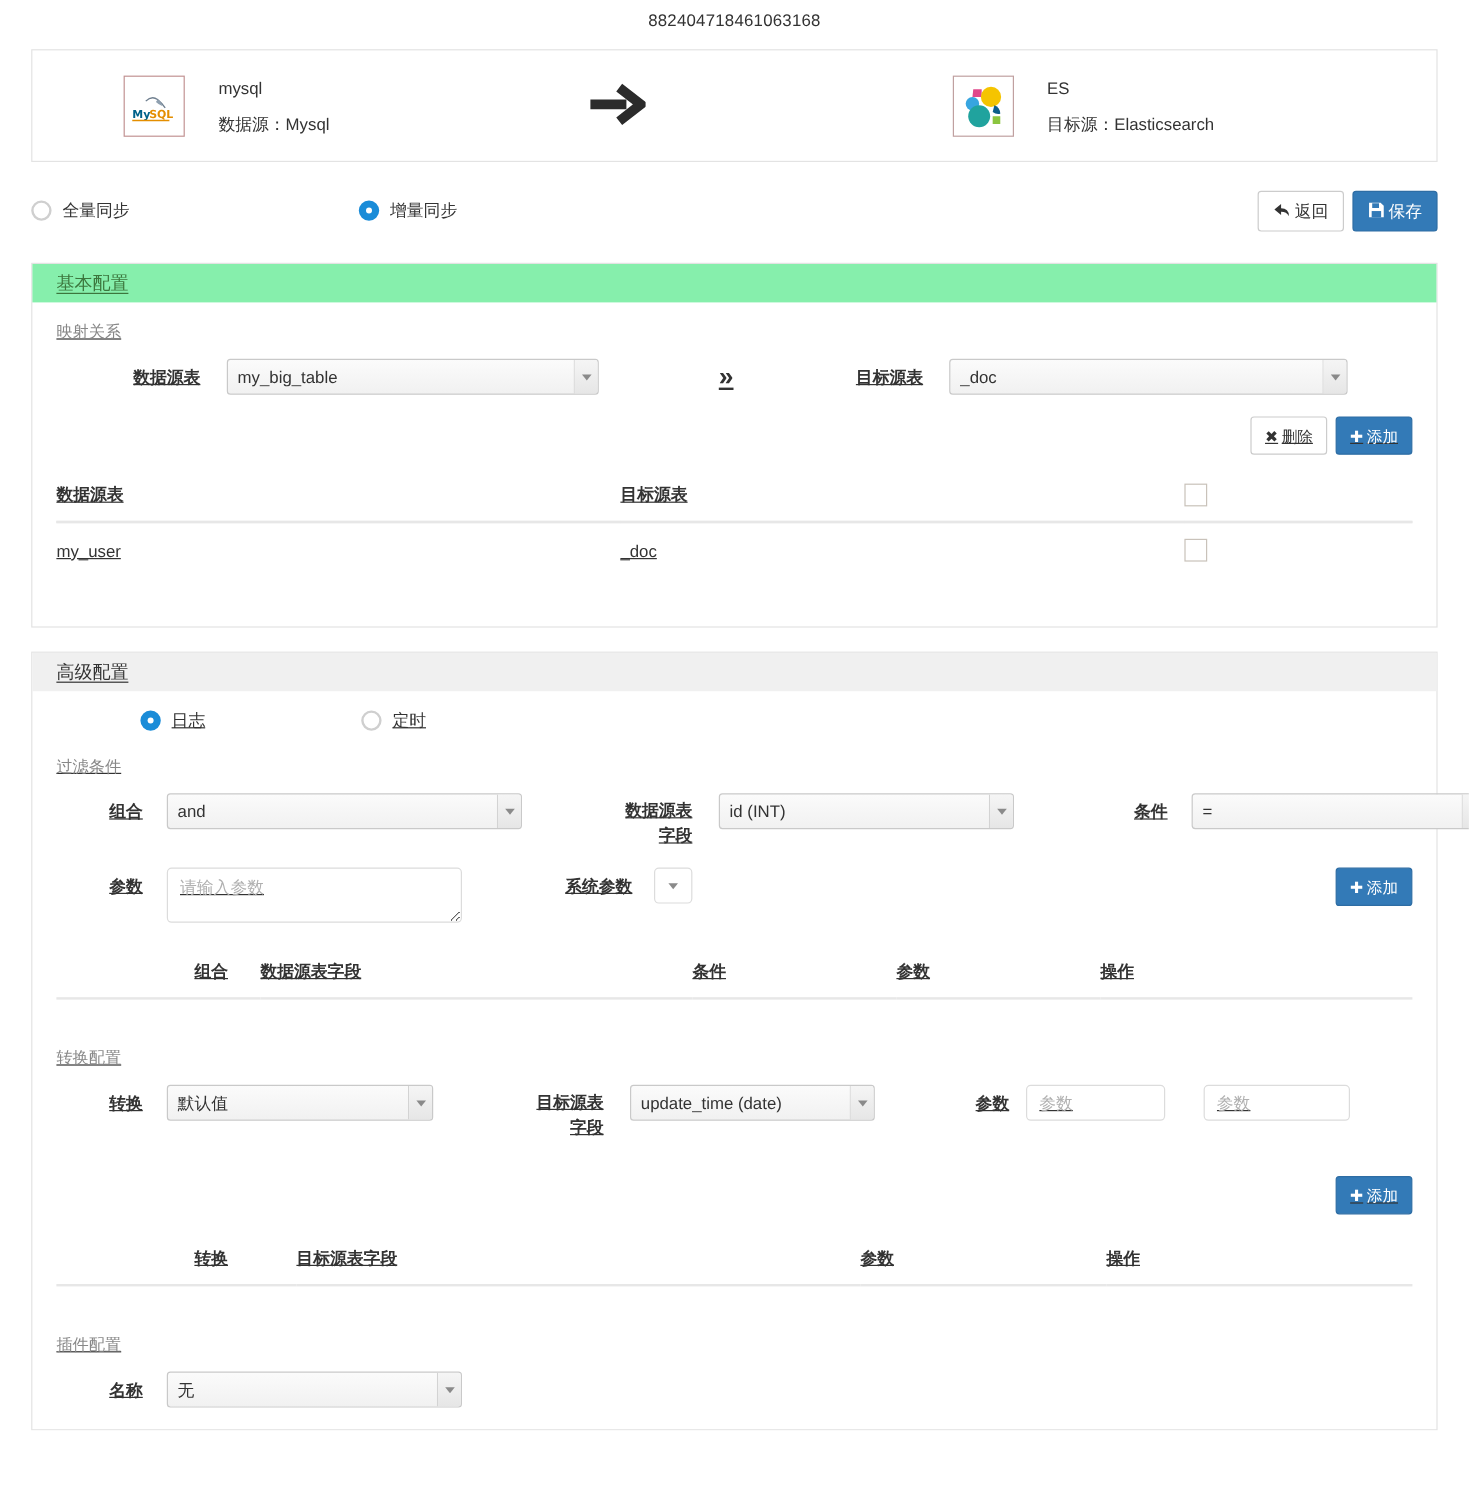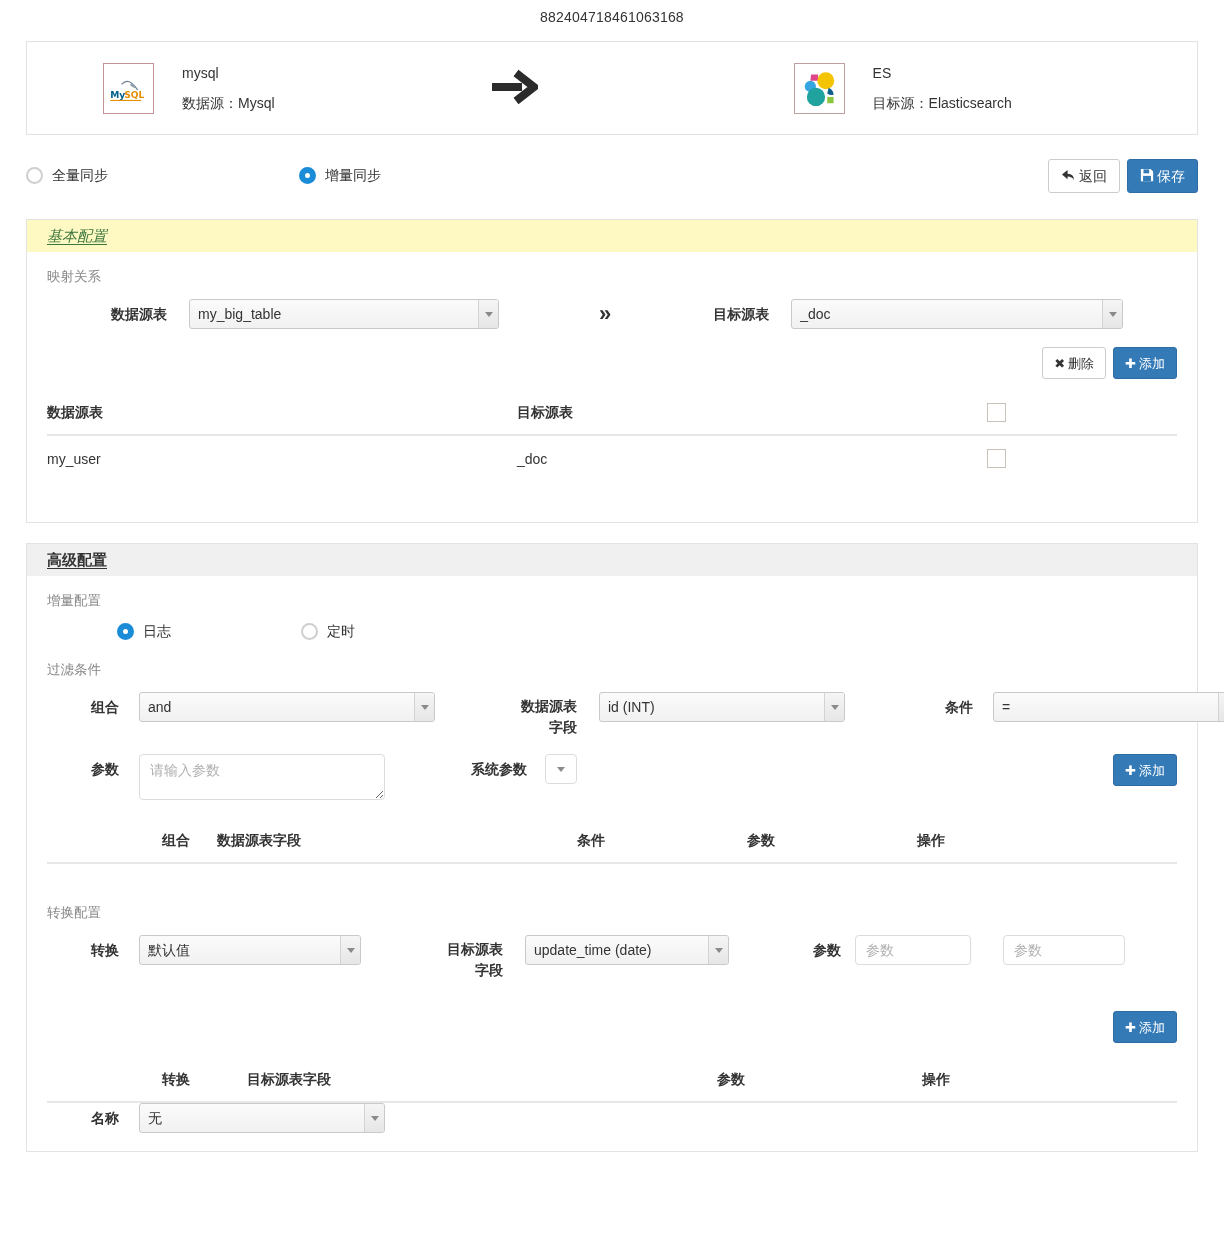--- a/index.html
+++ b/index.html
@@ -134,29 +134,29 @@
     border: 1px solid #e3e3e3;
     background: #fff;
   }
   .section-head {
     height: 32px;
     display: flex;
     align-items: center;
     padding: 0 0 0 20px;
     font-size: 15px;
   }
-  .section-head.basic { background: #fef9c3; font-style: italic; }
-  .section-head.advanced { background: #f0f0f0; font-weight: bold; }
+  .section-head.basic { background: #86efac; }
+  .section-head.advanced { background: #f0f0f0; }
   .section-head .head-text {
     text-decoration: underline;
     text-underline-offset: 3px;
   }
   .section-head.basic .head-text { color: #3c763d; }
   .section-head.advanced .head-text { color: #333; }
-  .section-body { padding: 16px 20px 18px 20px; }
+  .section-body { padding: 16px 20px 18px 20px; text-decoration: underline; }
 
   .sub-label {
     font-size: 13.5px;
     color: #888;
     margin-bottom: 13px;
   }
 
   
   .form-row {
     display: flex;
@@ -423,21 +423,20 @@
       <div style="height:22px"></div>
     </div>
   </div>
 
   <div class="section">
     <div class="section-head advanced">
       <span class="head-text">高级配置</span>
     </div>
     <div class="section-body">
 
-      <div class="sub-label">增量配置</div>
       <div style="display:flex; align-items:center; padding-left:70px;">
         <div class="radio-item">
           <span class="radio checked"></span>
           <span class="lbl">日志</span>
         </div>
         <div class="radio-item" style="margin-left:130px;">
           <span class="radio"></span>
           <span class="lbl">定时</span>
         </div>
       </div>
@@ -542,20 +541,21 @@
         <thead>
           <tr>
             <th style="width:200px; padding-left:115px;">转换</th>
             <th style="width:470px">目标源表字段</th>
             <th style="width:205px">参数</th>
             <th>操作</th>
           </tr>
         </thead>
       </table>
 
+      <div class="sub-label" style="margin-top:40px;">插件配置</div>
       <div class="form-row">
         <div class="fld-label" style="width:72px">名称</div>
         <div class="sel-wrap" style="margin-left:20px;">
           <select class="sel" style="width:246px">
             <option>无</option>
           </select>
           <span class="caret-box">
               <span class="caret"></span>
             </span>
         </div>

